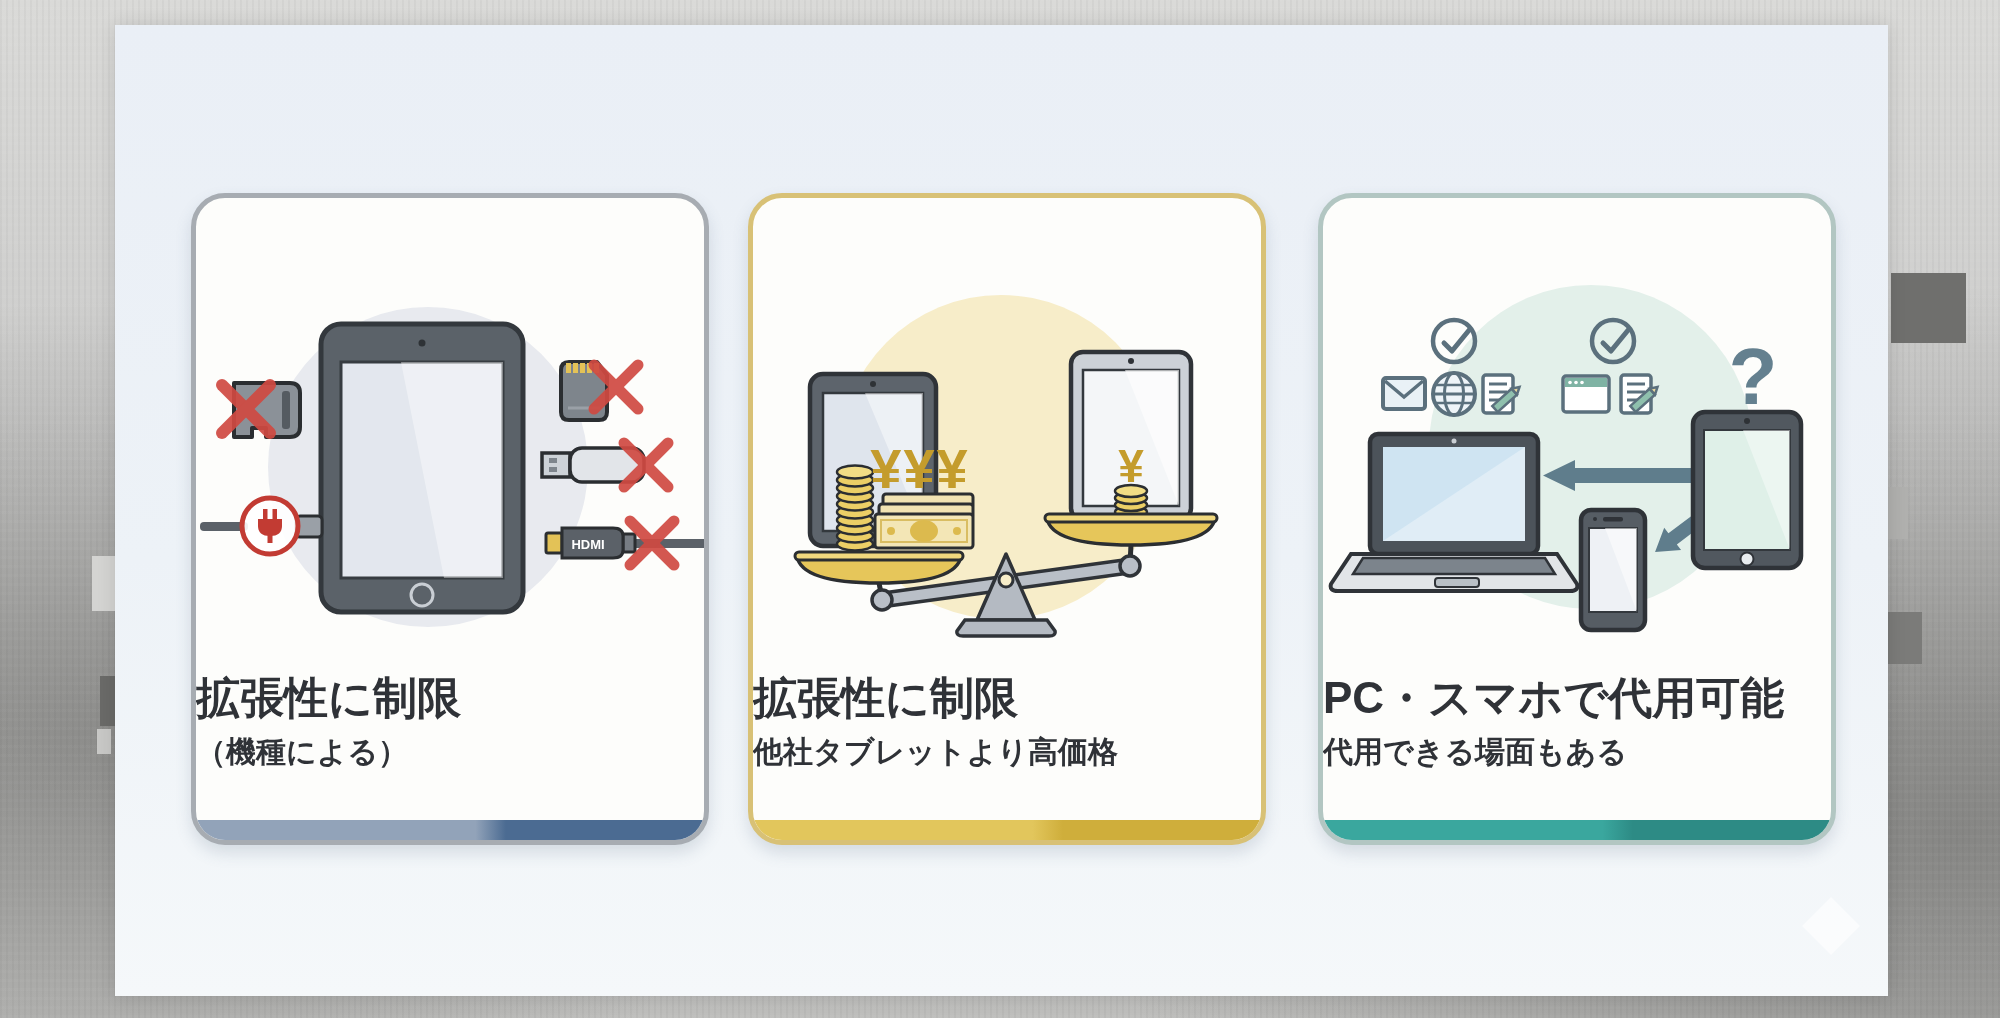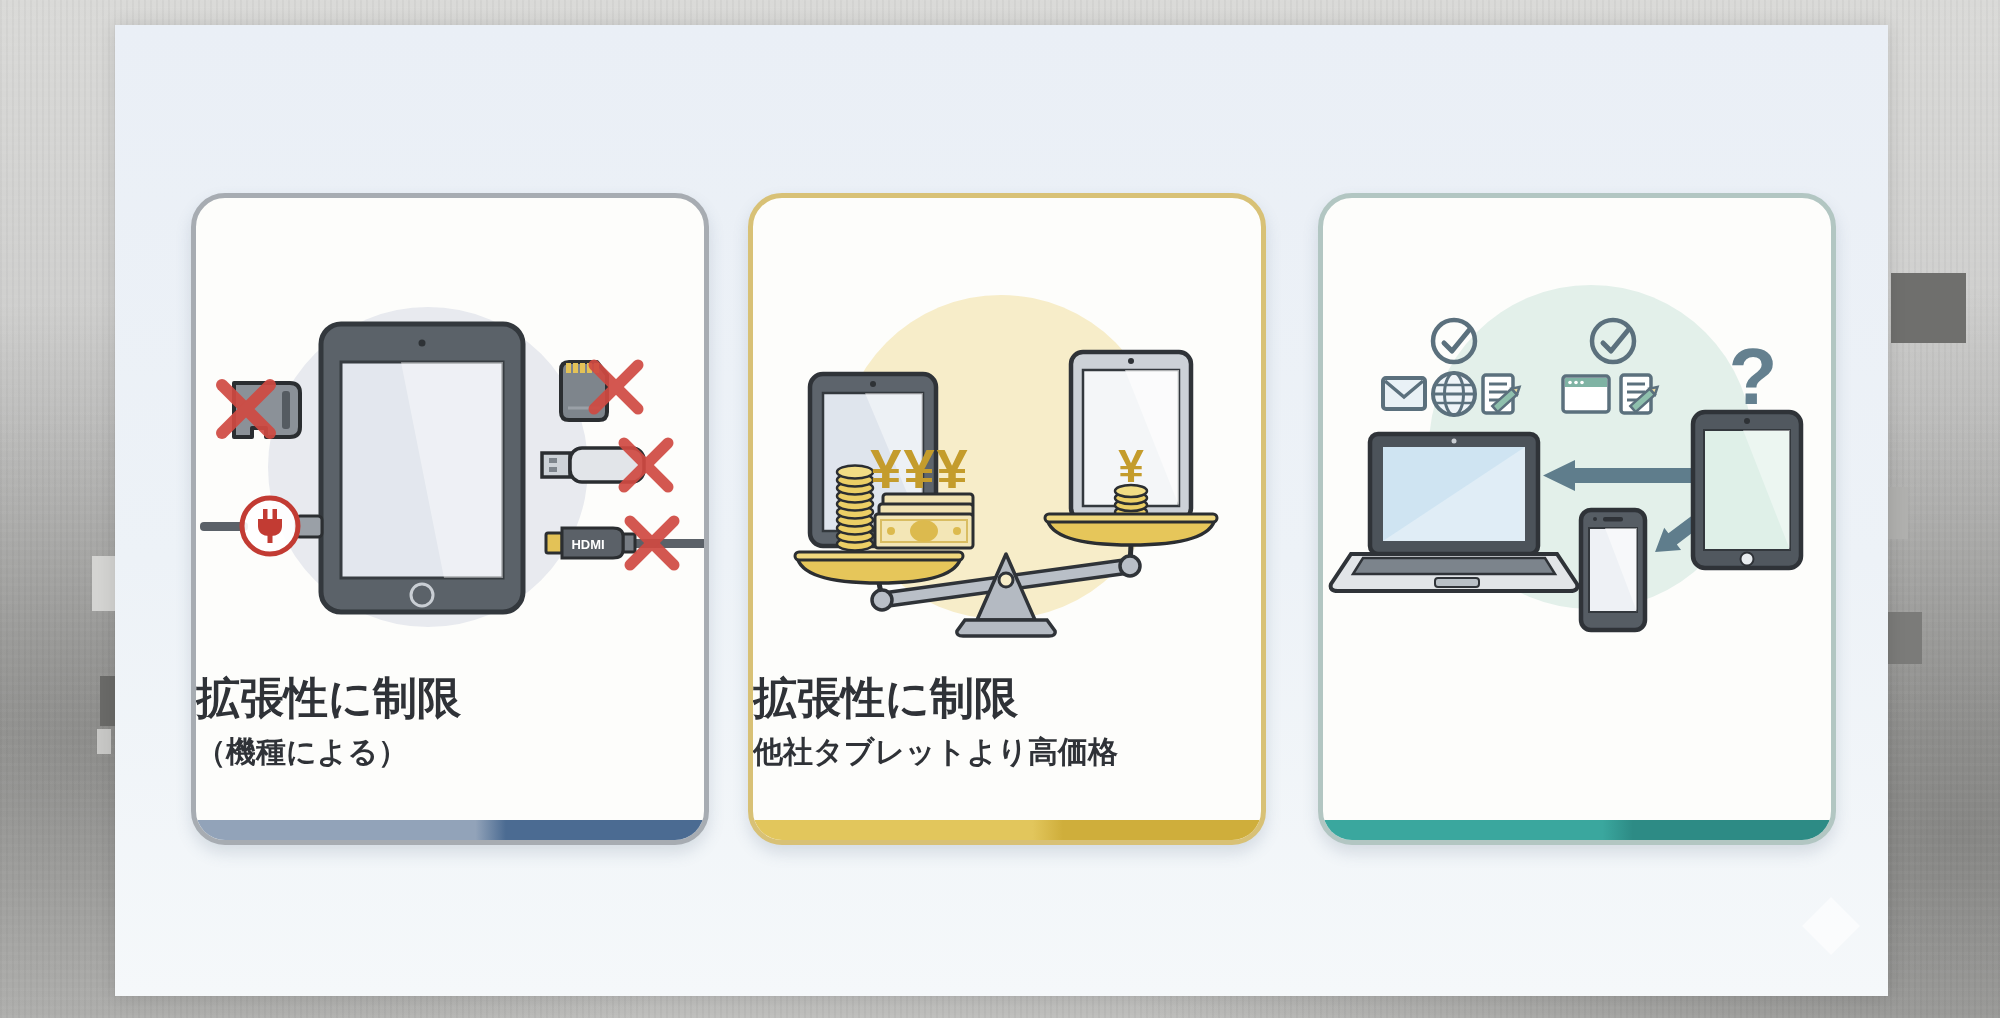--- a/index.html
+++ b/index.html
@@ -285,15 +285,19 @@
       </g>
 
       <g>
         <rect x="370" y="200" width="108" height="156" rx="12" fill="#51585f" stroke="#2f3338" stroke-width="4.5"></rect>
         <rect x="381" y="218" width="86" height="120" fill="#dff0e8" stroke="#33383d" stroke-width="2"></rect>
         <polygon points="420,218 467,218 467,338" fill="#ffffff" opacity="0.4"></polygon>
         <circle cx="424" cy="209" r="3" fill="#2e3236"></circle>
         <circle cx="424" cy="347" r="6.5" fill="#e8ecef" stroke="#2f3338" stroke-width="2"></circle>
       </g>
     </svg>
+    <div class="card-text">
+      <div class="card-title">PC・スマホで代用可能</div>
+      <div class="card-subtitle">代用できる場面もある</div>
+    </div>
     <div class="accent-bar"></div>
   </div>
 </div>
 
 </body></html>

